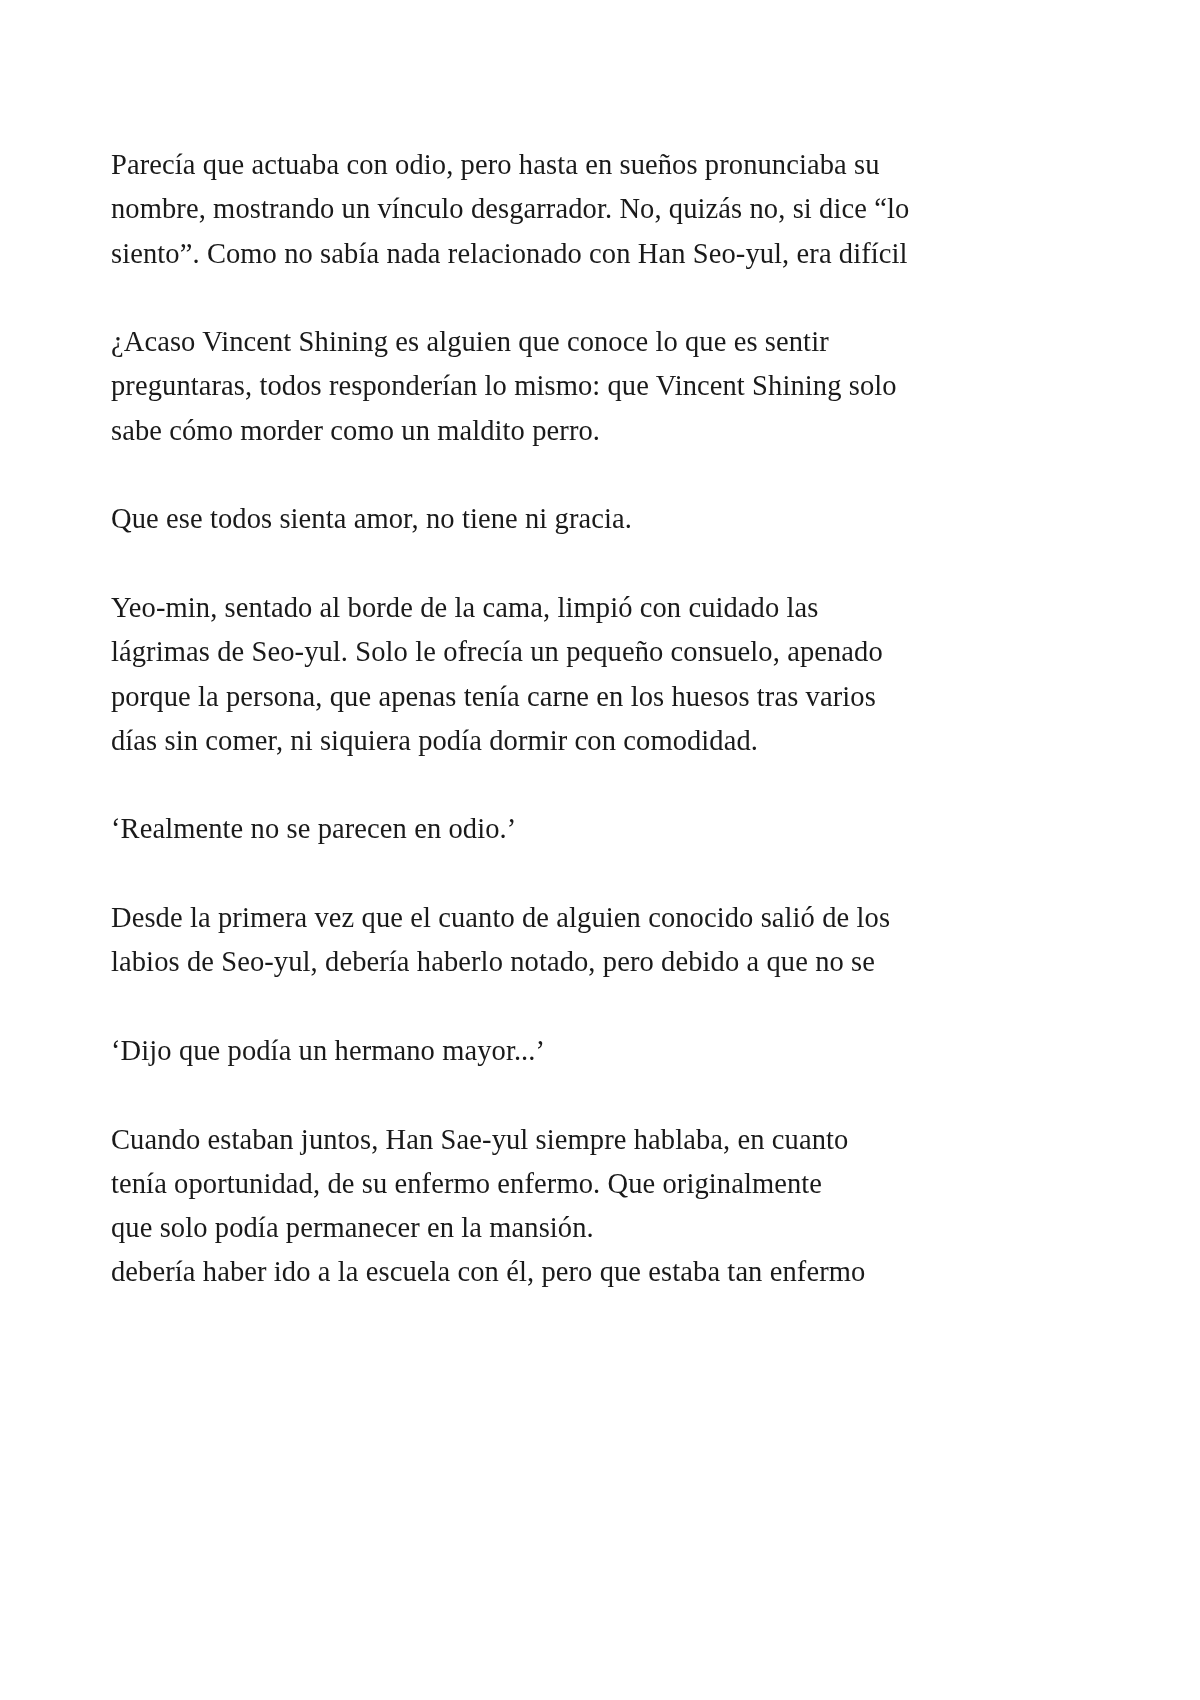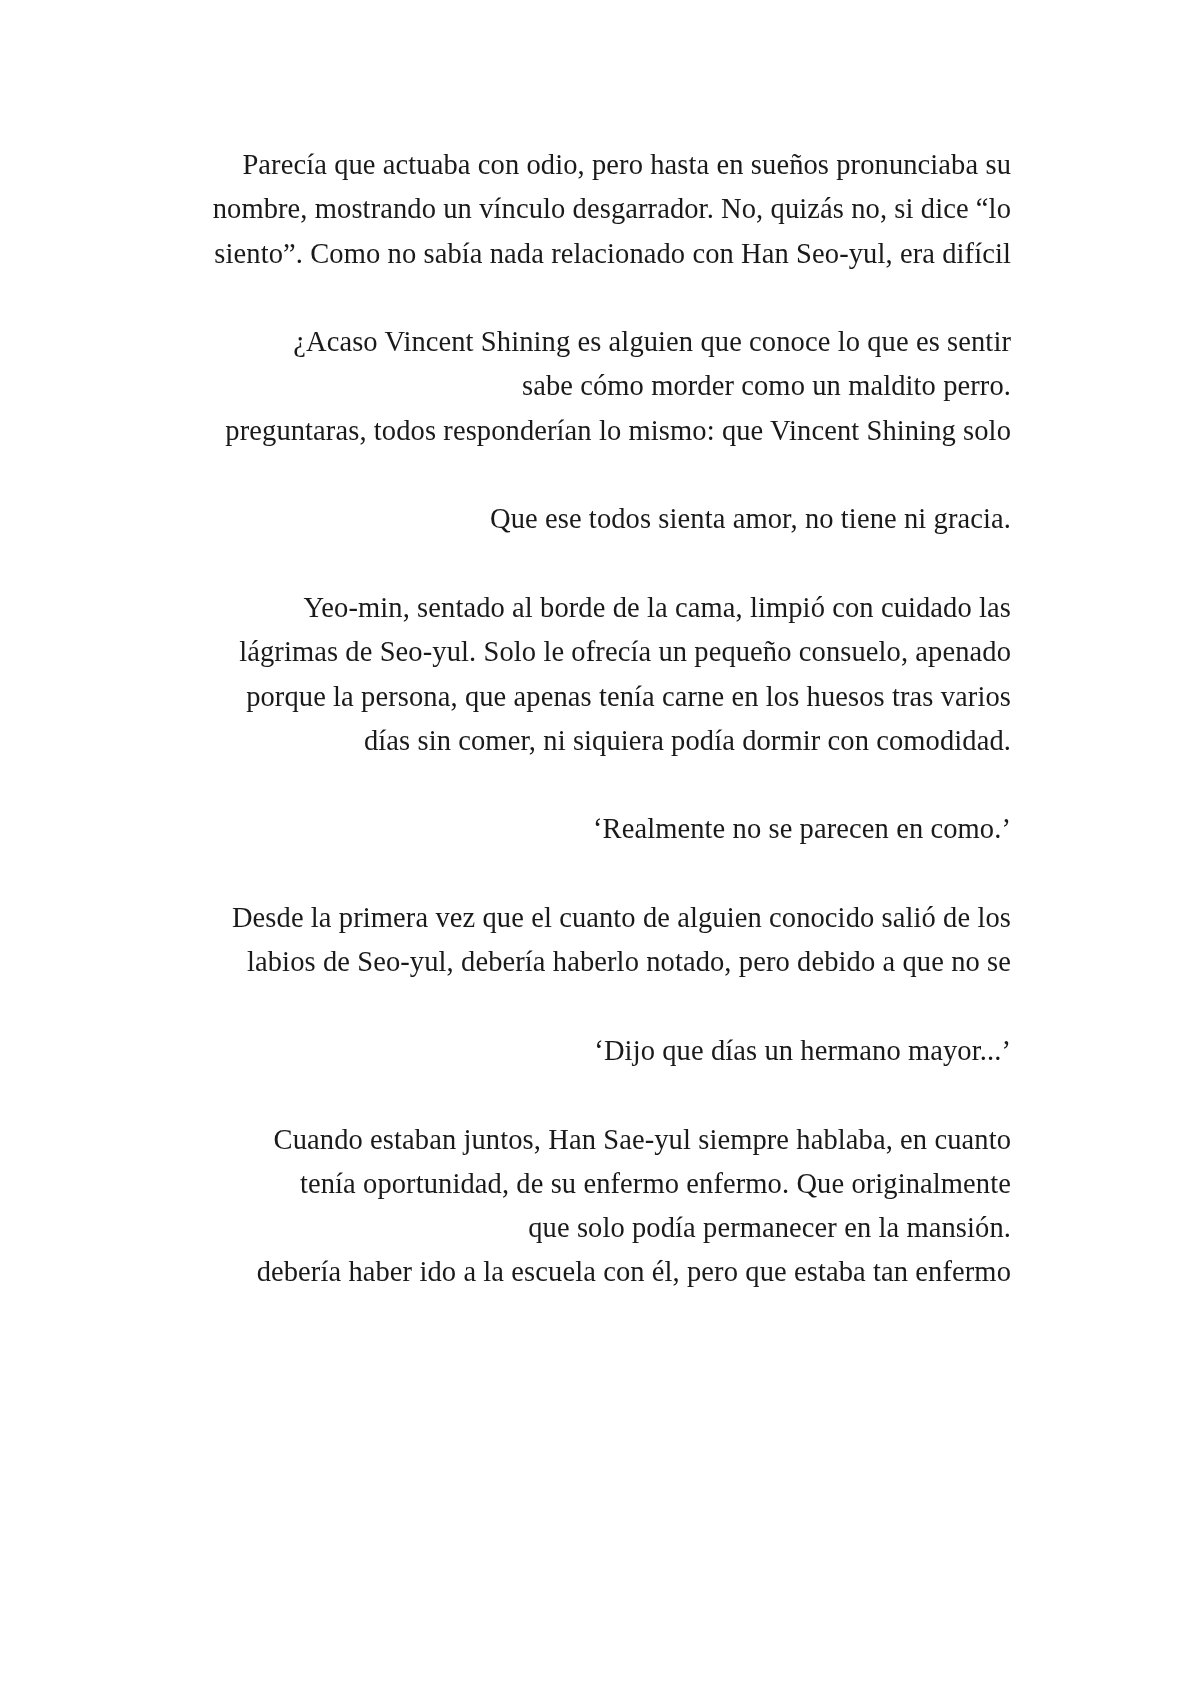--- a/index.html
+++ b/index.html
@@ -32,63 +32,62 @@
       color: #1a1a1a;
       letter-spacing: 0.1px;
     }
     .line {
       display: block;
       white-space: nowrap;
       height: 44.3px;
     }
     .para {
       margin: 0 0 44.3px 0;
-      text-align: right;
     }
   </style>
 </head>
 <body>
 
 <div class="page">
   <div class="content">
 
     <div class="para">
       <span class="line">Parecía que actuaba con odio, pero hasta en sueños pronunciaba su</span>
       <span class="line">nombre, mostrando un vínculo desgarrador. No, quizás no, si dice “lo</span>
       <span class="line">siento”. Como no sabía nada relacionado con Han Seo-yul, era difícil</span>
     </div>
 
     <div class="para">
       <span class="line">¿Acaso Vincent Shining es alguien que conoce lo que es sentir</span>
+      <span class="line">preguntaras, todos responderían lo mismo: que Vincent Shining solo</span>
       <span class="line">sabe cómo morder como un maldito perro.</span>
-      <span class="line">preguntaras, todos responderían lo mismo: que Vincent Shining solo</span>
     </div>
 
     <div class="para">
       <span class="line">Que ese todos sienta amor, no tiene ni gracia.</span>
     </div>
 
     <div class="para">
       <span class="line">Yeo-min, sentado al borde de la cama, limpió con cuidado las</span>
       <span class="line">lágrimas de Seo-yul. Solo le ofrecía un pequeño consuelo, apenado</span>
       <span class="line">porque la persona, que apenas tenía carne en los huesos tras varios</span>
       <span class="line">días sin comer, ni siquiera podía dormir con comodidad.</span>
     </div>
 
     <div class="para">
-      <span class="line">‘Realmente no se parecen en como.’</span>
+      <span class="line">‘Realmente no se parecen en odio.’</span>
     </div>
 
     <div class="para">
       <span class="line">Desde la primera vez que el cuanto de alguien conocido salió de los</span>
       <span class="line">labios de Seo-yul, debería haberlo notado, pero debido a que no se</span>
     </div>
 
     <div class="para">
-      <span class="line">‘Dijo que días un hermano mayor...’</span>
+      <span class="line">‘Dijo que podía un hermano mayor...’</span>
     </div>
 
     <div class="para">
       <span class="line">Cuando estaban juntos, Han Sae-yul siempre hablaba, en cuanto</span>
       <span class="line">tenía oportunidad, de su enfermo enfermo. Que originalmente</span>
       <span class="line">que solo podía permanecer en la mansión.</span>
       <span class="line">debería haber ido a la escuela con él, pero que estaba tan enfermo</span>
     </div>
 
   </div>

